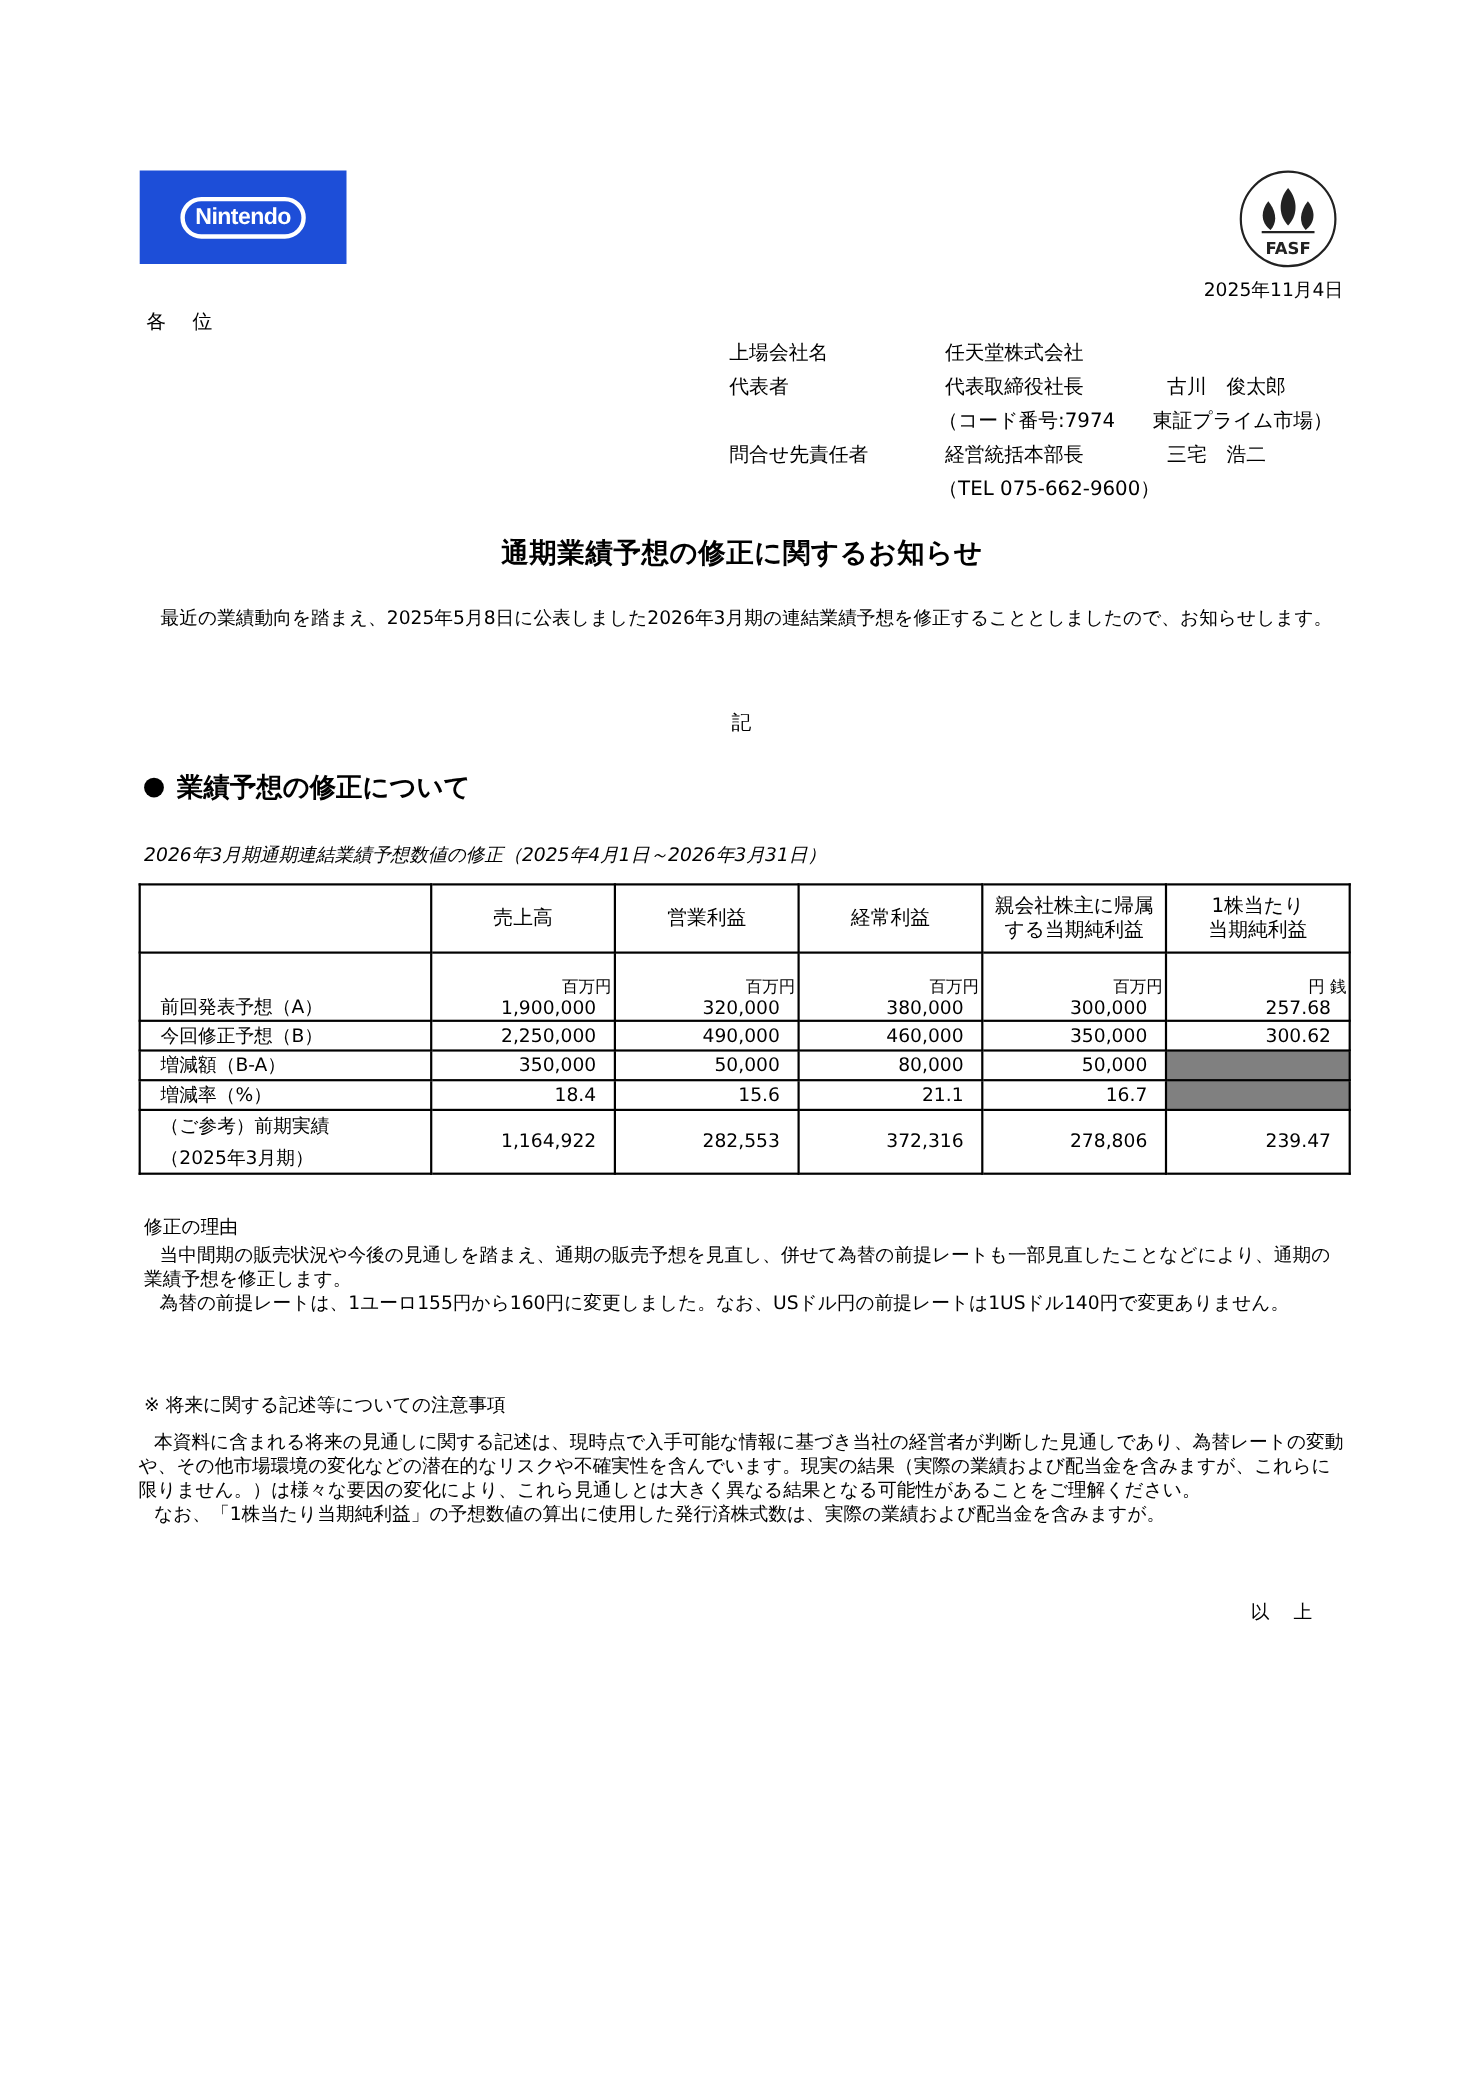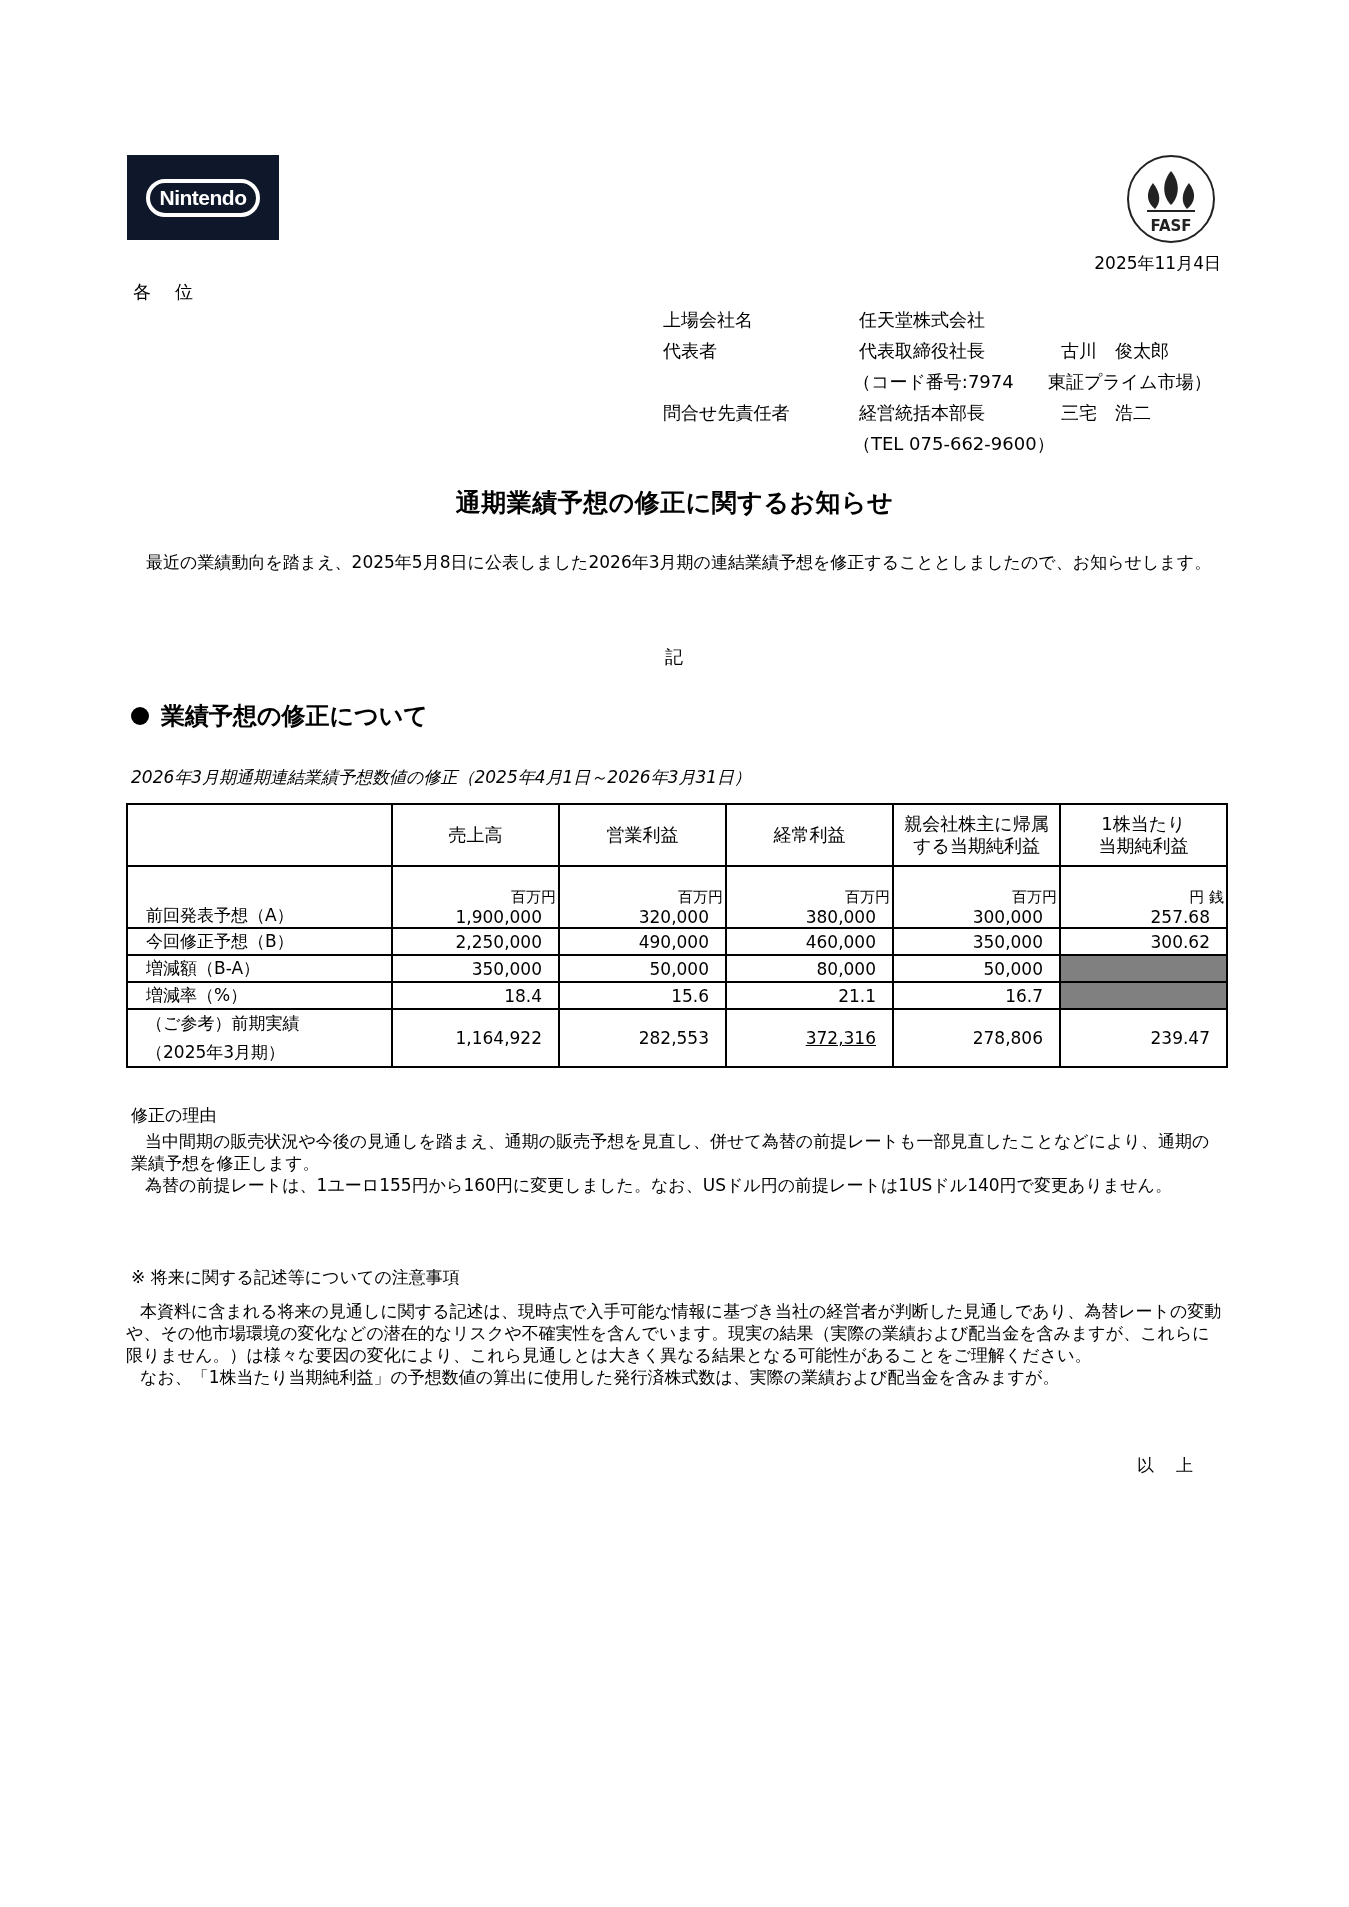--- a/index.html
+++ b/index.html
@@ -3,21 +3,21 @@
 <meta charset="utf-8">
 <style>
   html, body { margin: 0; padding: 0; background: #ffffff; }
   body {
     width: 1349px; height: 1907px; position: relative; overflow: hidden;
     font-family: "DejaVu Sans", "Liberation Sans", sans-serif;
     color: #000; font-size: 17px;
   }
   .abs { position: absolute; }
   .logo {
-    left: 127px; top: 155px; width: 152px; height: 85px; background: #0f172a;
+    left: 127px; top: 155px; width: 188px; height: 85px; background: #1d4ed8;
     display: flex; align-items: center; justify-content: center;
   }
   .logo-pill {
     border: 4px solid #fff; border-radius: 22px; padding: 1px 10px;
     color: #fff; font-weight: bold; font-size: 21px; letter-spacing: -0.5px;
     font-family: "Liberation Sans", sans-serif; line-height: 28px;
   }
   .fasf { left: 1125px; top: 153px; width: 92px; height: 92px; }
   .date { right: 128px; top: 252px; font-size: 17px; }
   .addressee { left: 133px; top: 280px; font-size: 18px; letter-spacing: 24px; }
@@ -169,21 +169,21 @@
         <td class="num" style="vertical-align: middle;"><span>16.7</span></td>
         <td class="gray"></td>
       </tr>
       <tr>
         <td class="lbl" style="height: 56px; vertical-align: middle;">
           <div>（ご参考）前期実績</div>
           <div style="margin-top: 6px;">（2025年3月期）</div>
         </td>
         <td class="num" style="vertical-align: middle;"><span>1,164,922</span></td>
         <td class="num" style="vertical-align: middle;"><span>282,553</span></td>
-        <td class="num" style="vertical-align: middle; text-decoration: underline;"><span>372,316</span></td>
+        <td class="num" style="vertical-align: middle;"><span>372,316</span></td>
         <td class="num" style="vertical-align: middle;"><span>278,806</span></td>
         <td class="num" style="vertical-align: middle;"><span>239.47</span></td>
       </tr>
     </tbody>
 </table>
 
 <div class="abs reason-h">修正の理由</div>
 <div class="abs reason">
   <p>当中間期の販売状況や今後の見通しを踏まえ、通期の販売予想を見直し、併せて為替の前提レートも一部見直したことなどにより、通期の業績予想を修正します。</p>
   <p>為替の前提レートは、1ユーロ155円から160円に変更しました。なお、USドル円の前提レートは1USドル140円で変更ありません。</p>

